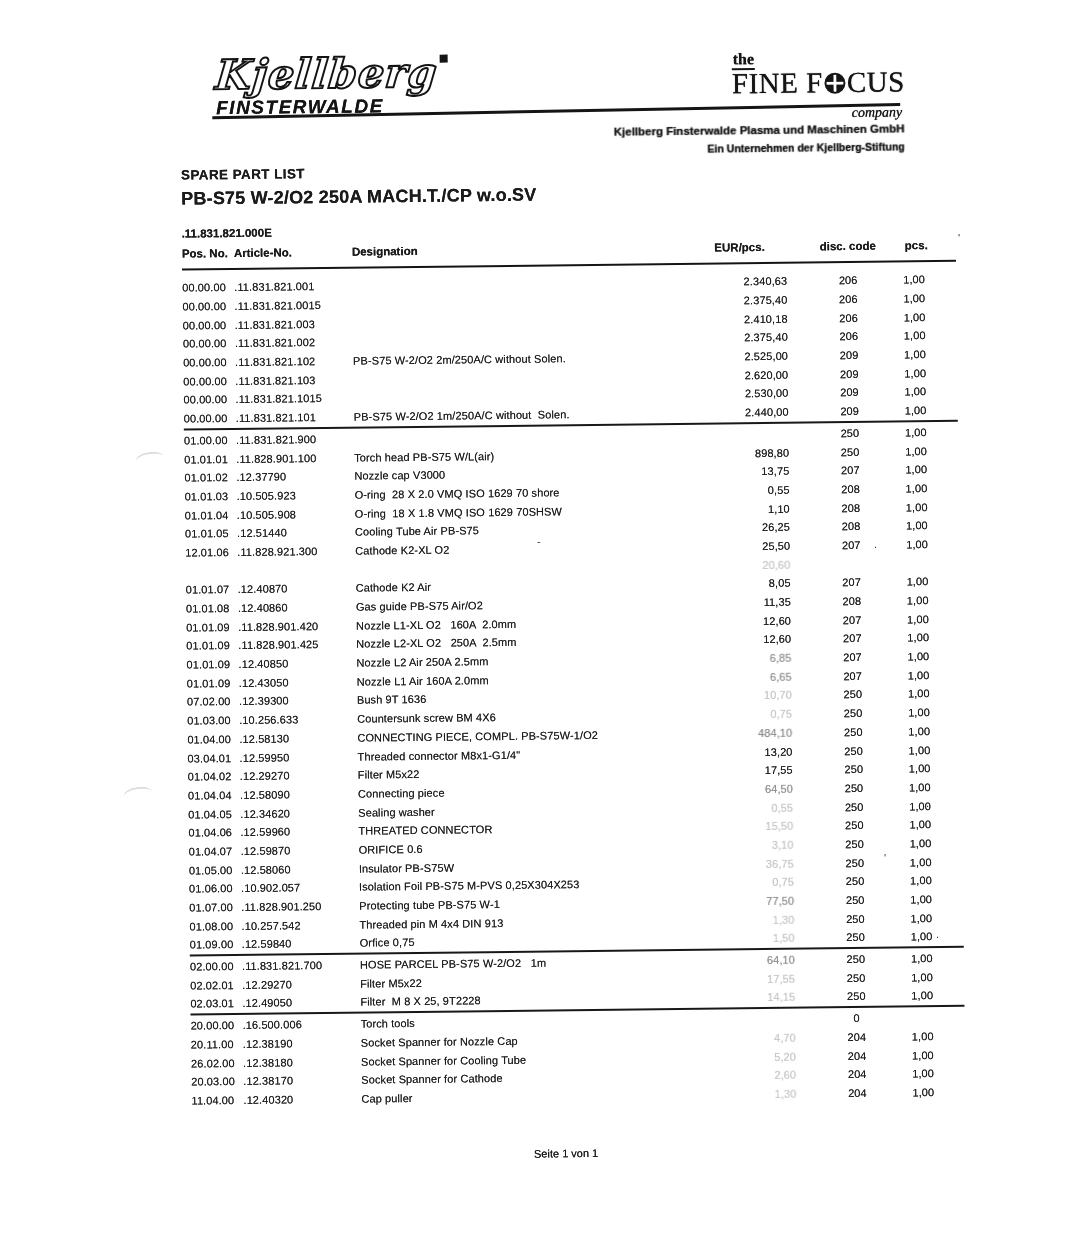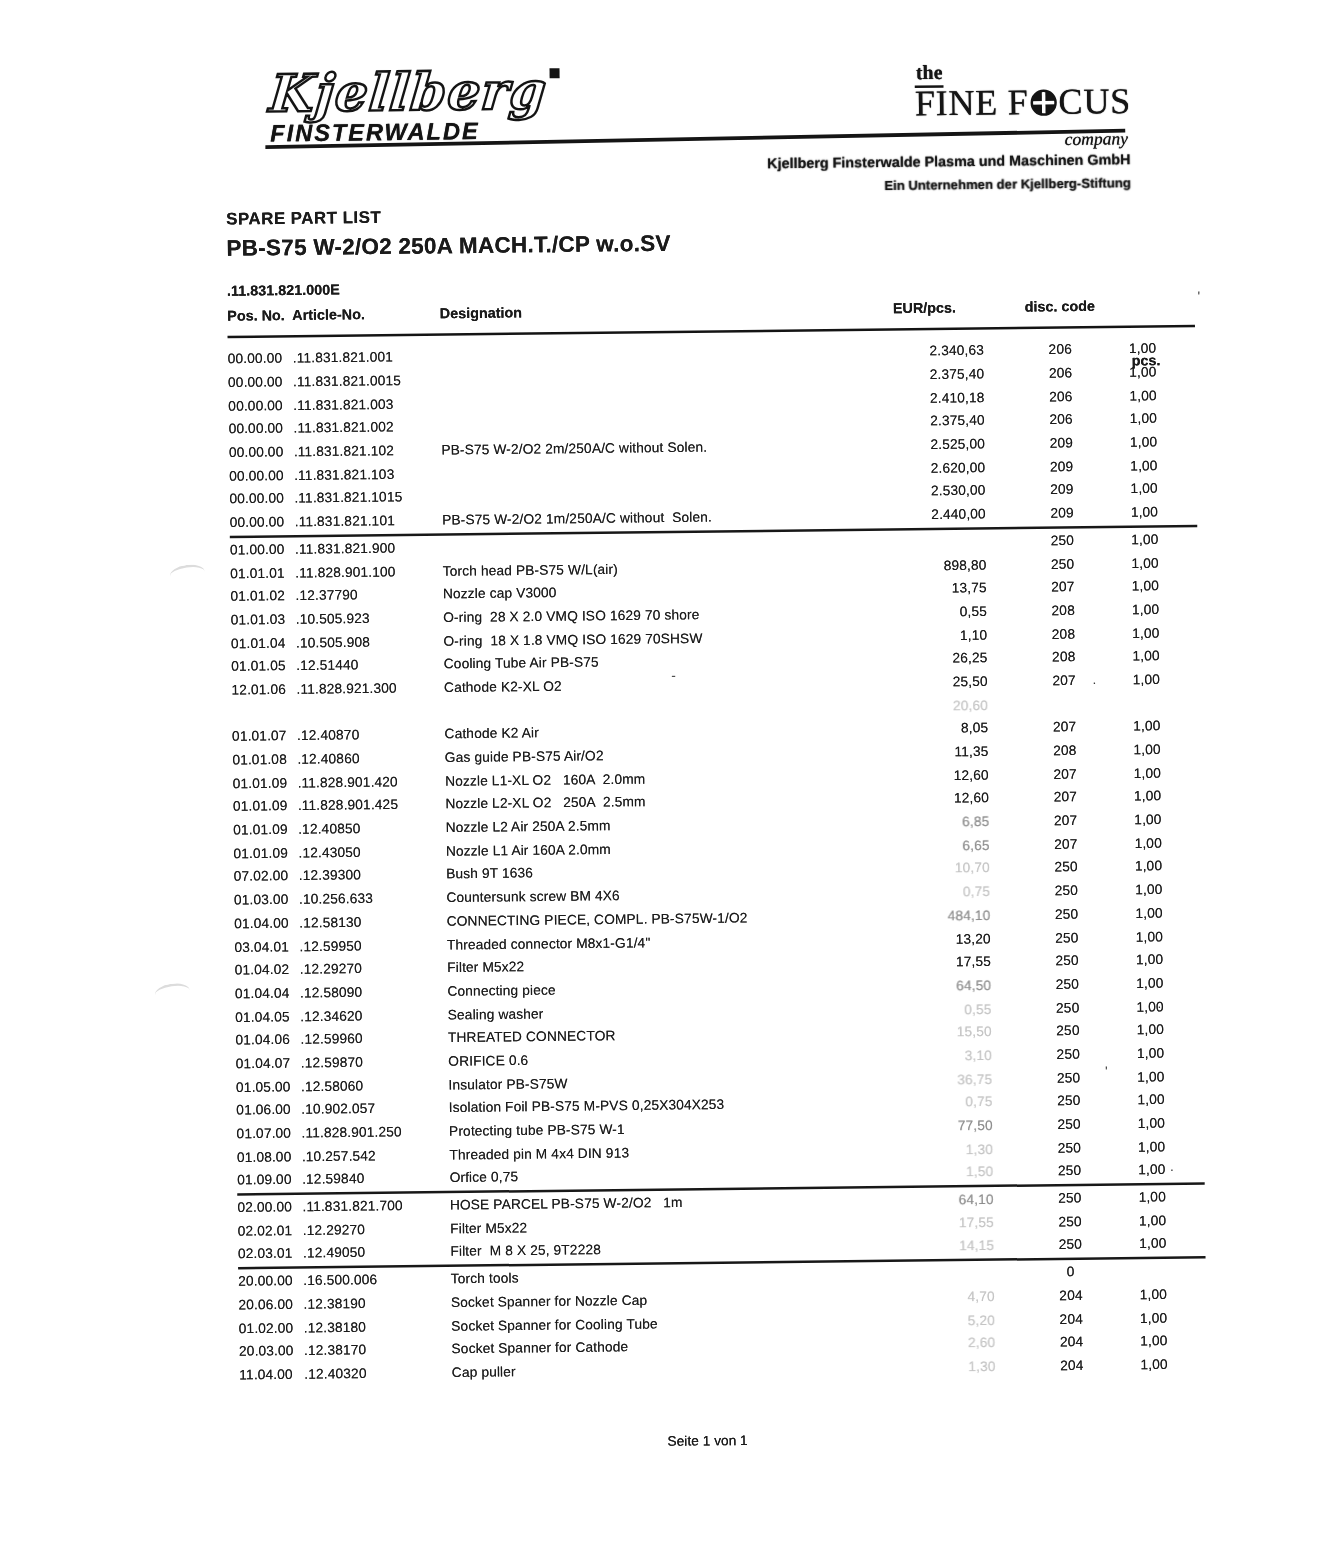--- a/index.html
+++ b/index.html
@@ -48,21 +48,21 @@
   
   .doc-list-label{position:absolute;left:186px;top:168px;font-size:13.5px;font-weight:bold;letter-spacing:.4px;text-shadow:0 0 .4px #1b1b1b;}
   .doc-title{position:absolute;left:186px;top:189px;font-size:18px;font-weight:bold;letter-spacing:.2px;text-shadow:0 0 .4px #1b1b1b;}
   .doc-number{position:absolute;left:186px;top:228px;font-size:11.5px;font-weight:bold;text-shadow:0 0 .4px #1b1b1b;}
 
   
   .thead,.row{display:grid;grid-template-columns:52px 118px 351px 90px 110px 53px;}
   .thead{position:absolute;left:186px;top:248px;width:774px;font-size:11.5px;font-weight:bold;text-shadow:0 0 .4px #1b1b1b;}
   .thead .h-price{text-align:right;padding-right:28px;}
   .thead .h-code{text-align:center;}
-  .thead .h-pcs{text-align:right;padding-right:28px;margin-top:44px;}
+  .thead .h-pcs{text-align:right;padding-right:28px;}
   .thead-rule{position:absolute;left:186px;top:269px;width:774px;height:2.2px;background:#141414;}
 
   .tbody{position:absolute;left:186px;top:279px;width:774px;}
   .row{height:18.7px;align-items:center;font-size:11px;letter-spacing:.1px;
        text-shadow:0 0 .45px rgba(20,20,20,.75);}
   .c-pos,.c-art{white-space:nowrap;}
   .c-des{white-space:pre;overflow:visible;}
   .c-price{text-align:right;padding-right:6px;white-space:nowrap;}
   .c-code{text-align:center;}
   .c-pcs{text-align:left;padding-right:14px;}
@@ -437,29 +437,29 @@
         <div class="sep-line"></div>
         <div class="row">
           <div class="c-pos">20.00.00</div>
           <div class="c-art">.16.500.006</div>
           <div class="c-des">Torch tools</div>
           <div class="c-price"></div>
           <div class="c-code">0</div>
           <div class="c-pcs"></div>
         </div>
         <div class="row">
-          <div class="c-pos">20.06.00</div>
+          <div class="c-pos">20.11.00</div>
           <div class="c-art">.12.38190</div>
           <div class="c-des">Socket Spanner for Nozzle Cap</div>
           <div class="c-price fade-faint">4,70</div>
           <div class="c-code">204</div>
           <div class="c-pcs">1,00</div>
         </div>
         <div class="row">
-          <div class="c-pos">01.02.00</div>
+          <div class="c-pos">26.02.00</div>
           <div class="c-art">.12.38180</div>
           <div class="c-des">Socket Spanner for Cooling Tube</div>
           <div class="c-price fade-faint">5,20</div>
           <div class="c-code">204</div>
           <div class="c-pcs">1,00</div>
         </div>
         <div class="row">
           <div class="c-pos">20.03.00</div>
           <div class="c-art">.12.38170</div>
           <div class="c-des">Socket Spanner for Cathode</div>

